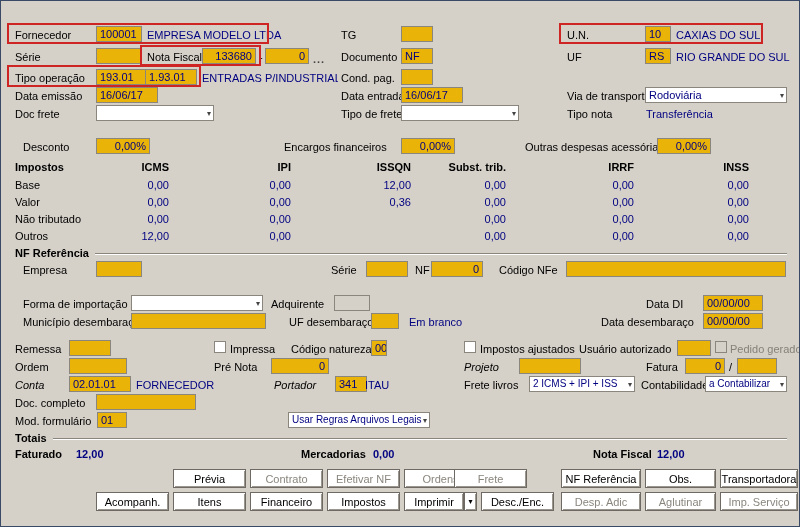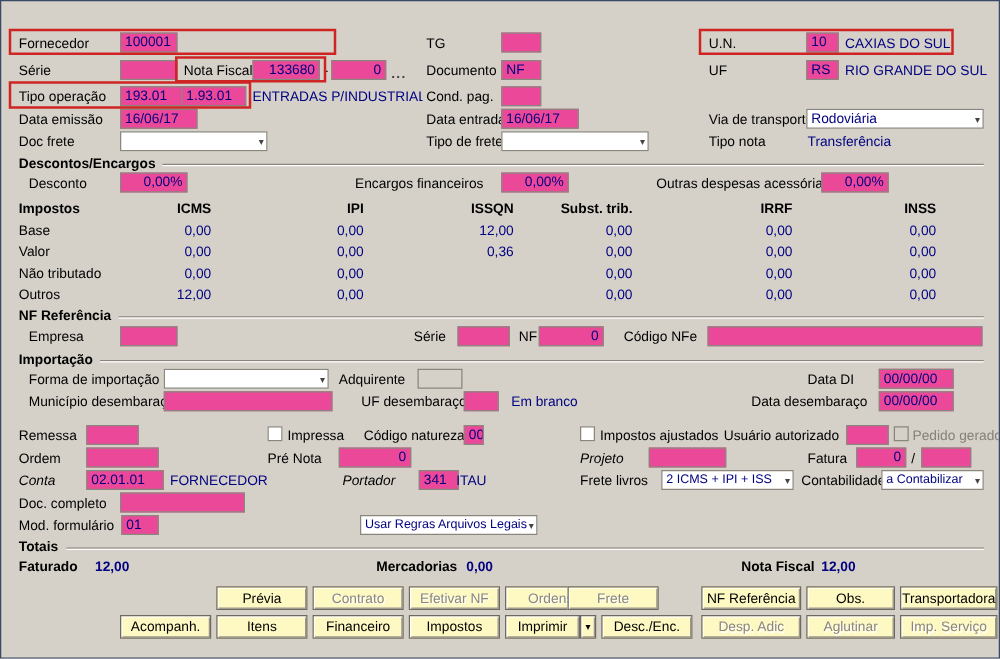--- a/index.html
+++ b/index.html
@@ -13,21 +13,21 @@
     border:1px solid #2c4a78; background:linear-gradient(#f2f4f7,#c6cad2); color:#222; cursor:default; }
   .capbtn.close { background:linear-gradient(#e99, #c03a32); color:#fff; font-weight:bold; }
 
   .lb { position:absolute; font-size:11px; line-height:14px; color:#000; white-space:nowrap; }
   .lb.i { font-style:italic; }
   .lb.b { font-weight:bold; }
   .lb.gray { color:#85817a; }
   .txt { position:absolute; font-size:11px; line-height:14px; color:#000080; white-space:nowrap; }
   .txt.b { font-weight:bold; }
 
-  .f { position:absolute; height:16px; background:#ec4899; border:1px solid #8a867e; font-size:11px; line-height:14px;
+  .f { position:absolute; height:16px; background:#eab308; border:1px solid #8a867e; font-size:11px; line-height:14px;
     color:#000080; padding:0 3px; white-space:nowrap; overflow:hidden; }
   .f.r { text-align:right; }
   .f.c { text-align:center; }
   .f.dis { background:#d5d1c9; }
 
   .combo { position:absolute; height:16px; background:#fff; border:1px solid #8a867e; font-size:11px; line-height:14px;
     color:#000080; padding:0 15px 0 3px; white-space:nowrap; overflow:hidden; }
   .combo .ar { position:absolute; right:2px; top:2px; font-size:8px; color:#444; line-height:11px; }
   .combo.small { font-size:10px; }
 
@@ -37,38 +37,39 @@
 
   .row { position:absolute; left:0; right:0; height:15px; }
   .cell { position:absolute; font-size:11px; line-height:14px; color:#000080; text-align:right; white-space:nowrap; }
   .hcell { position:absolute; font-size:11px; line-height:14px; color:#000; font-weight:bold; text-align:right; white-space:nowrap; }
   .c1{left:98px;width:70px} .c2{left:220px;width:70px} .c3{left:340px;width:70px}
   .c4{left:425px;width:80px} .c5{left:563px;width:70px} .c6{left:678px;width:70px}
 
   .cb { position:absolute; width:12px; height:12px; background:#fff; border:1px solid #8a867e; }
   .cb.dis { background:#d5d1c9; }
 
-  .btn { position:absolute; height:19px; font-size:11px; color:#000; background:#fef9c3; border:1px solid #6e6a63;
+  .btn { position:absolute; height:19px; font-size:11px; color:#000; background:#ffffff; border:1px solid #6e6a63;
     box-shadow: inset 1px 1px 0 #fff, inset -1px -1px 0 #9a968e; display:flex; align-items:center; justify-content:center;
     white-space:nowrap; overflow:hidden; cursor:default; }
   .btn.dis { color:#8a867e; text-shadow:1px 1px 0 #fff; }
   .btn .arr { font-size:8px; }
 
   .hl { position:absolute; border:2px solid #cf2424; z-index:50; pointer-events:none; }
 
   .browse { position:absolute; font-size:11px; font-weight:bold; color:#444; letter-spacing:1px; }
 </style>
 </head>
 <body>
 
 <div id="win">
 
 
   <span class="lb" style="left:14px;top:27px">Fornecedor</span>
   <div class="f" style="left:95px;top:25px;width:46px">100001</div>
+  <span class="txt" style="left:146px;top:27px">EMPRESA MODELO LTDA</span>
   <span class="lb" style="left:340px;top:27px">TG</span>
   <div class="f" style="left:400px;top:25px;width:32px"></div>
   <span class="lb" style="left:566px;top:27px">U.N.</span>
   <div class="f" style="left:644px;top:25px;width:26px">10</div>
   <span class="txt" style="left:675px;top:27px">CAXIAS DO SUL</span>
 
   <span class="lb" style="left:14px;top:49px">Série</span>
   <div class="f" style="left:95px;top:47px;width:46px"></div>
   <span class="lb" style="left:146px;top:49px">Nota Fiscal</span>
   <div class="f r" style="left:201px;top:47px;width:54px">133680</div>
@@ -102,24 +103,20 @@
   <div class="combo" style="left:95px;top:104px;width:118px">
     <span class="ar">▾</span>
   </div>
   <span class="lb" style="left:340px;top:106px">Tipo de frete</span>
   <div class="combo" style="left:400px;top:104px;width:118px">
     <span class="ar">▾</span>
   </div>
   <span class="lb" style="left:566px;top:106px">Tipo nota</span>
   <span class="txt" style="left:645px;top:106px">Transferência</span>
 
-  <div class="sec" style="top:123px">
-    <span class="t">Descontos/Encargos</span>
-    <span class="line"></span>
-  </div>
   <span class="lb" style="left:22px;top:139px">Desconto</span>
   <div class="f r" style="left:95px;top:137px;width:54px">0,00%</div>
   <span class="lb" style="left:283px;top:139px">Encargos financeiros</span>
   <div class="f r" style="left:400px;top:137px;width:54px">0,00%</div>
   <span class="lb" style="left:524px;top:139px">Outras despesas acessórias</span>
   <div class="f r" style="left:656px;top:137px;width:54px">0,00%</div>
 
   <div class="row" style="top:159px">
     <span class="lb b" style="left:14px;top:0">Impostos</span>
     <span class="hcell c1">ICMS</span>
@@ -172,24 +169,20 @@
   </div>
   <span class="lb" style="left:22px;top:262px">Empresa</span>
   <div class="f" style="left:95px;top:260px;width:46px"></div>
   <span class="lb" style="left:330px;top:262px">Série</span>
   <div class="f" style="left:365px;top:260px;width:42px"></div>
   <span class="lb" style="left:414px;top:262px">NF</span>
   <div class="f r" style="left:430px;top:260px;width:52px">0</div>
   <span class="lb" style="left:498px;top:262px">Código NFe</span>
   <div class="f" style="left:565px;top:260px;width:220px"></div>
 
-  <div class="sec" style="top:280px">
-    <span class="t">Importação</span>
-    <span class="line"></span>
-  </div>
   <span class="lb" style="left:22px;top:296px">Forma de importação</span>
   <div class="combo" style="left:130px;top:294px;width:132px">
     <span class="ar">▾</span>
   </div>
   <span class="lb" style="left:270px;top:296px">Adquirente</span>
   <div class="f dis" style="left:333px;top:294px;width:36px"></div>
   <span class="lb" style="left:645px;top:296px">Data DI</span>
   <div class="f" style="left:702px;top:294px;width:60px">00/00/00</div>
 
   <span class="lb" style="left:22px;top:314px">Município desembaraço</span>

